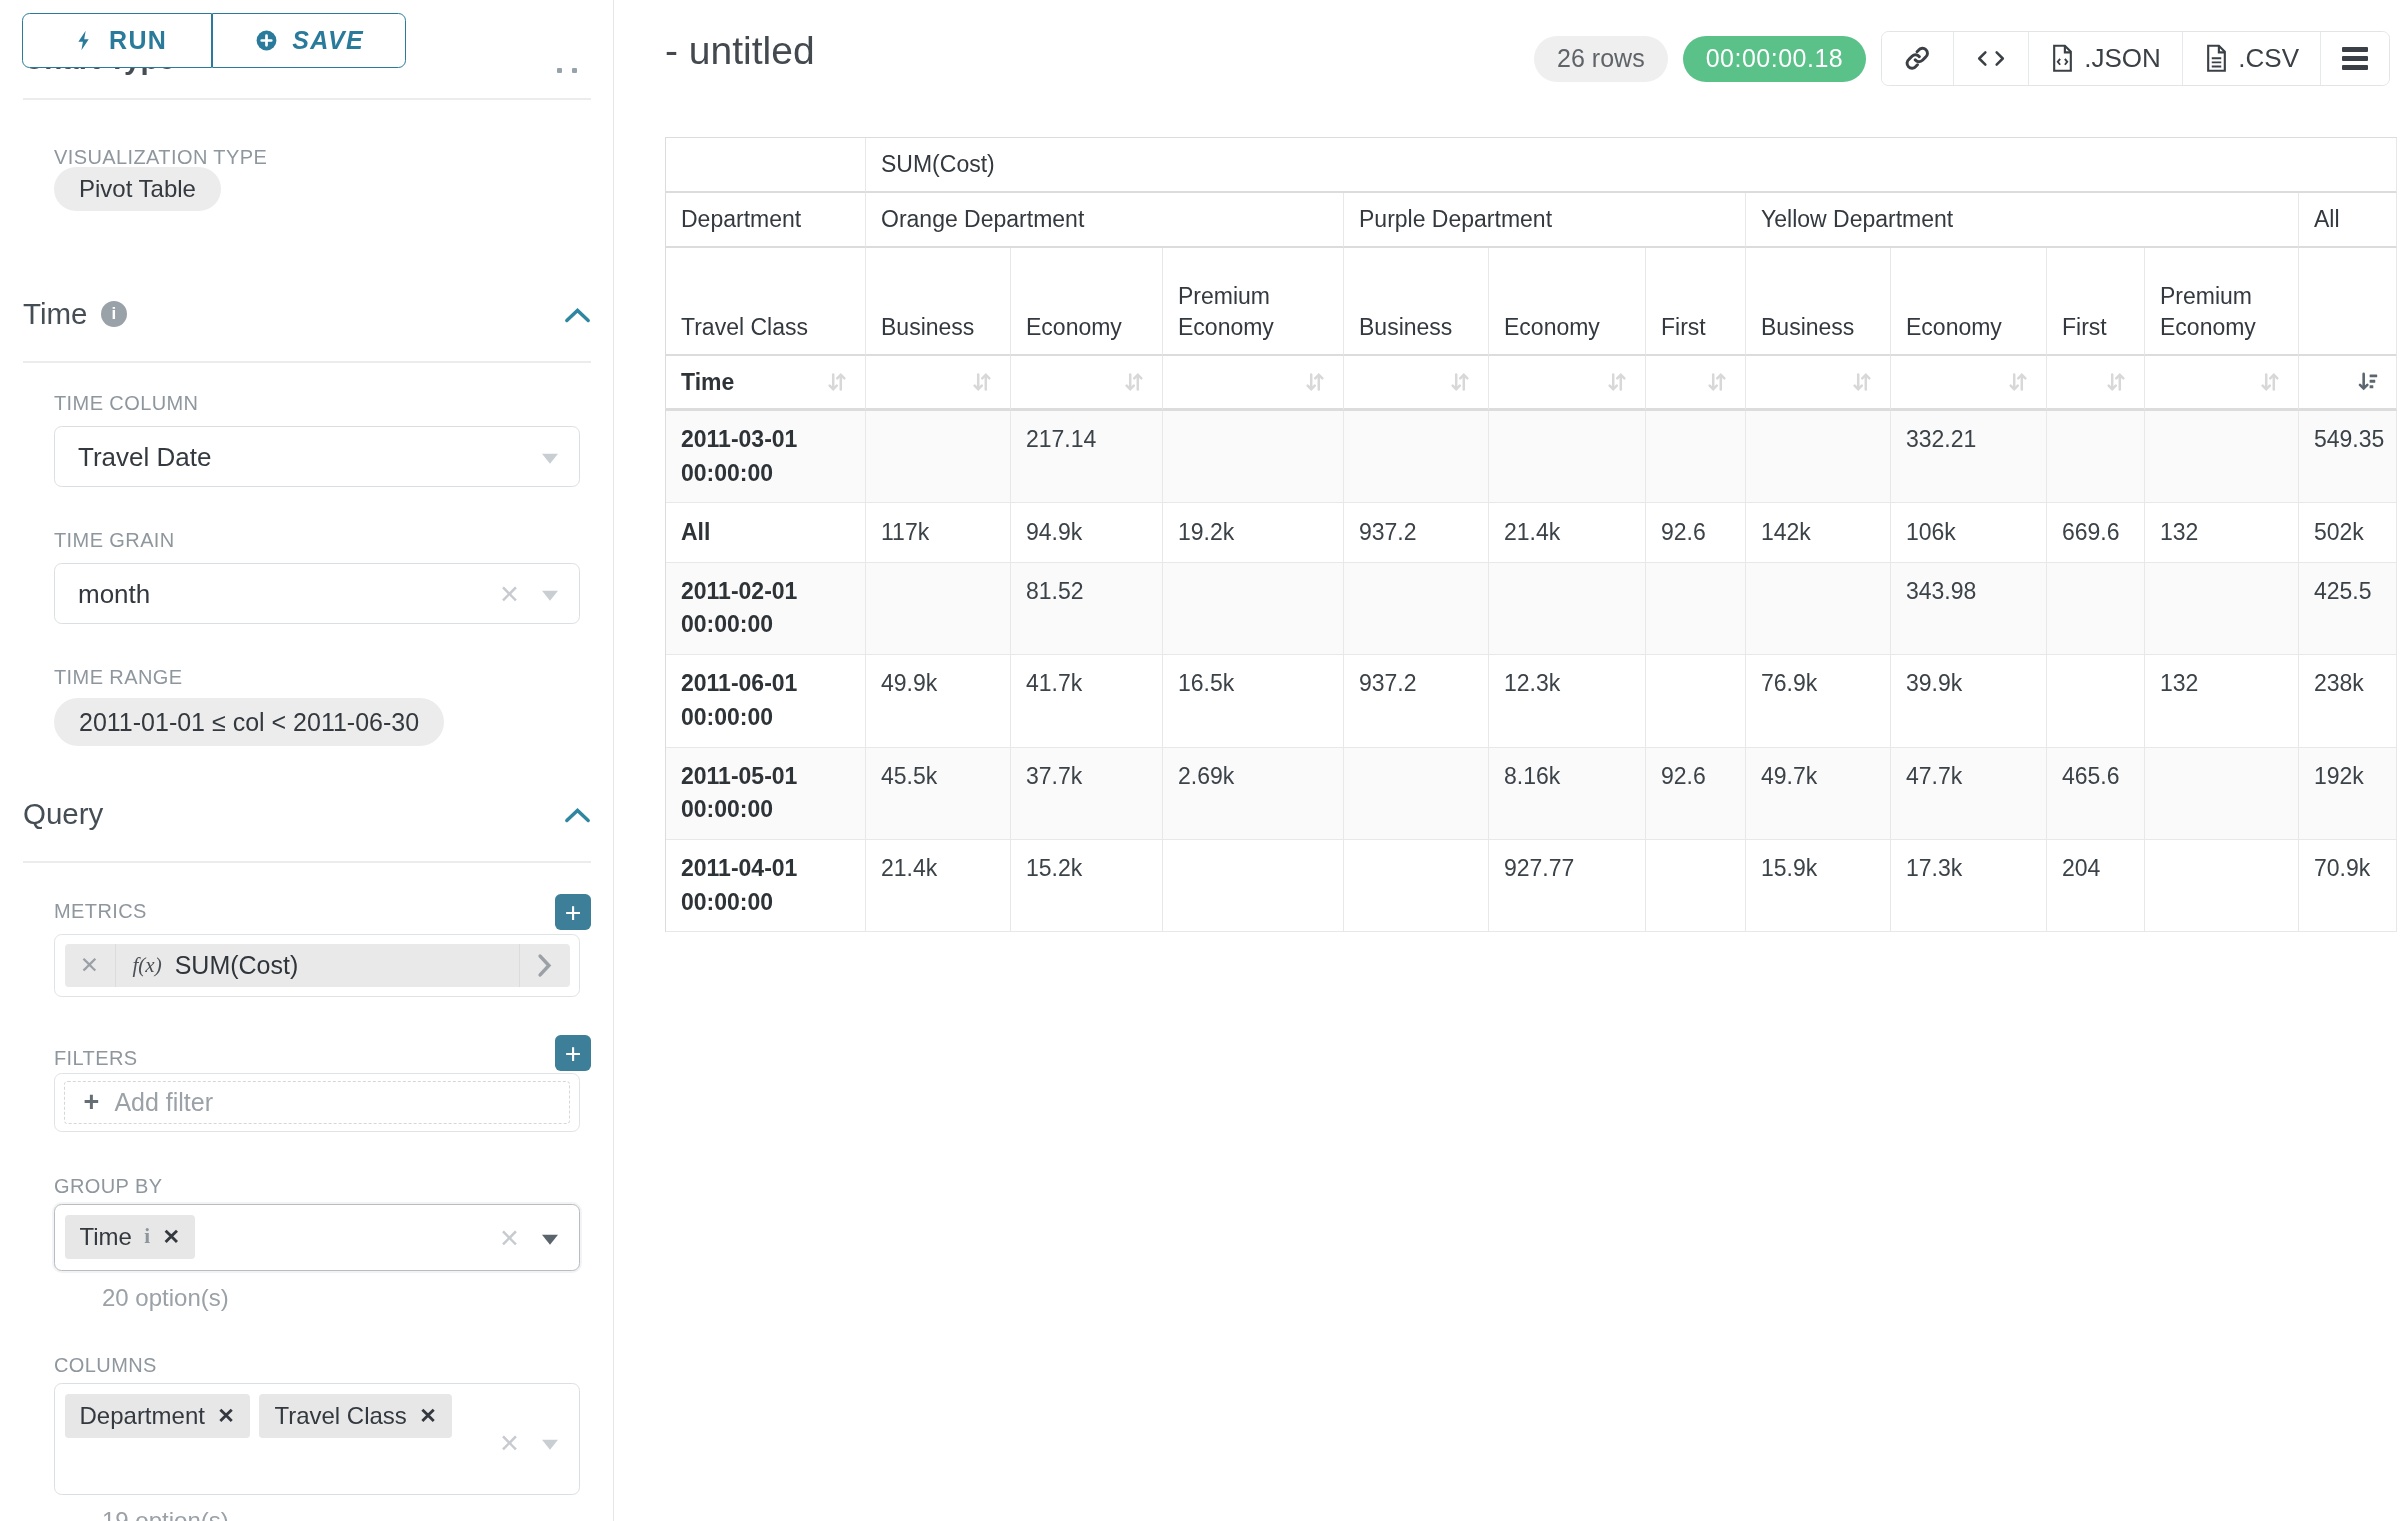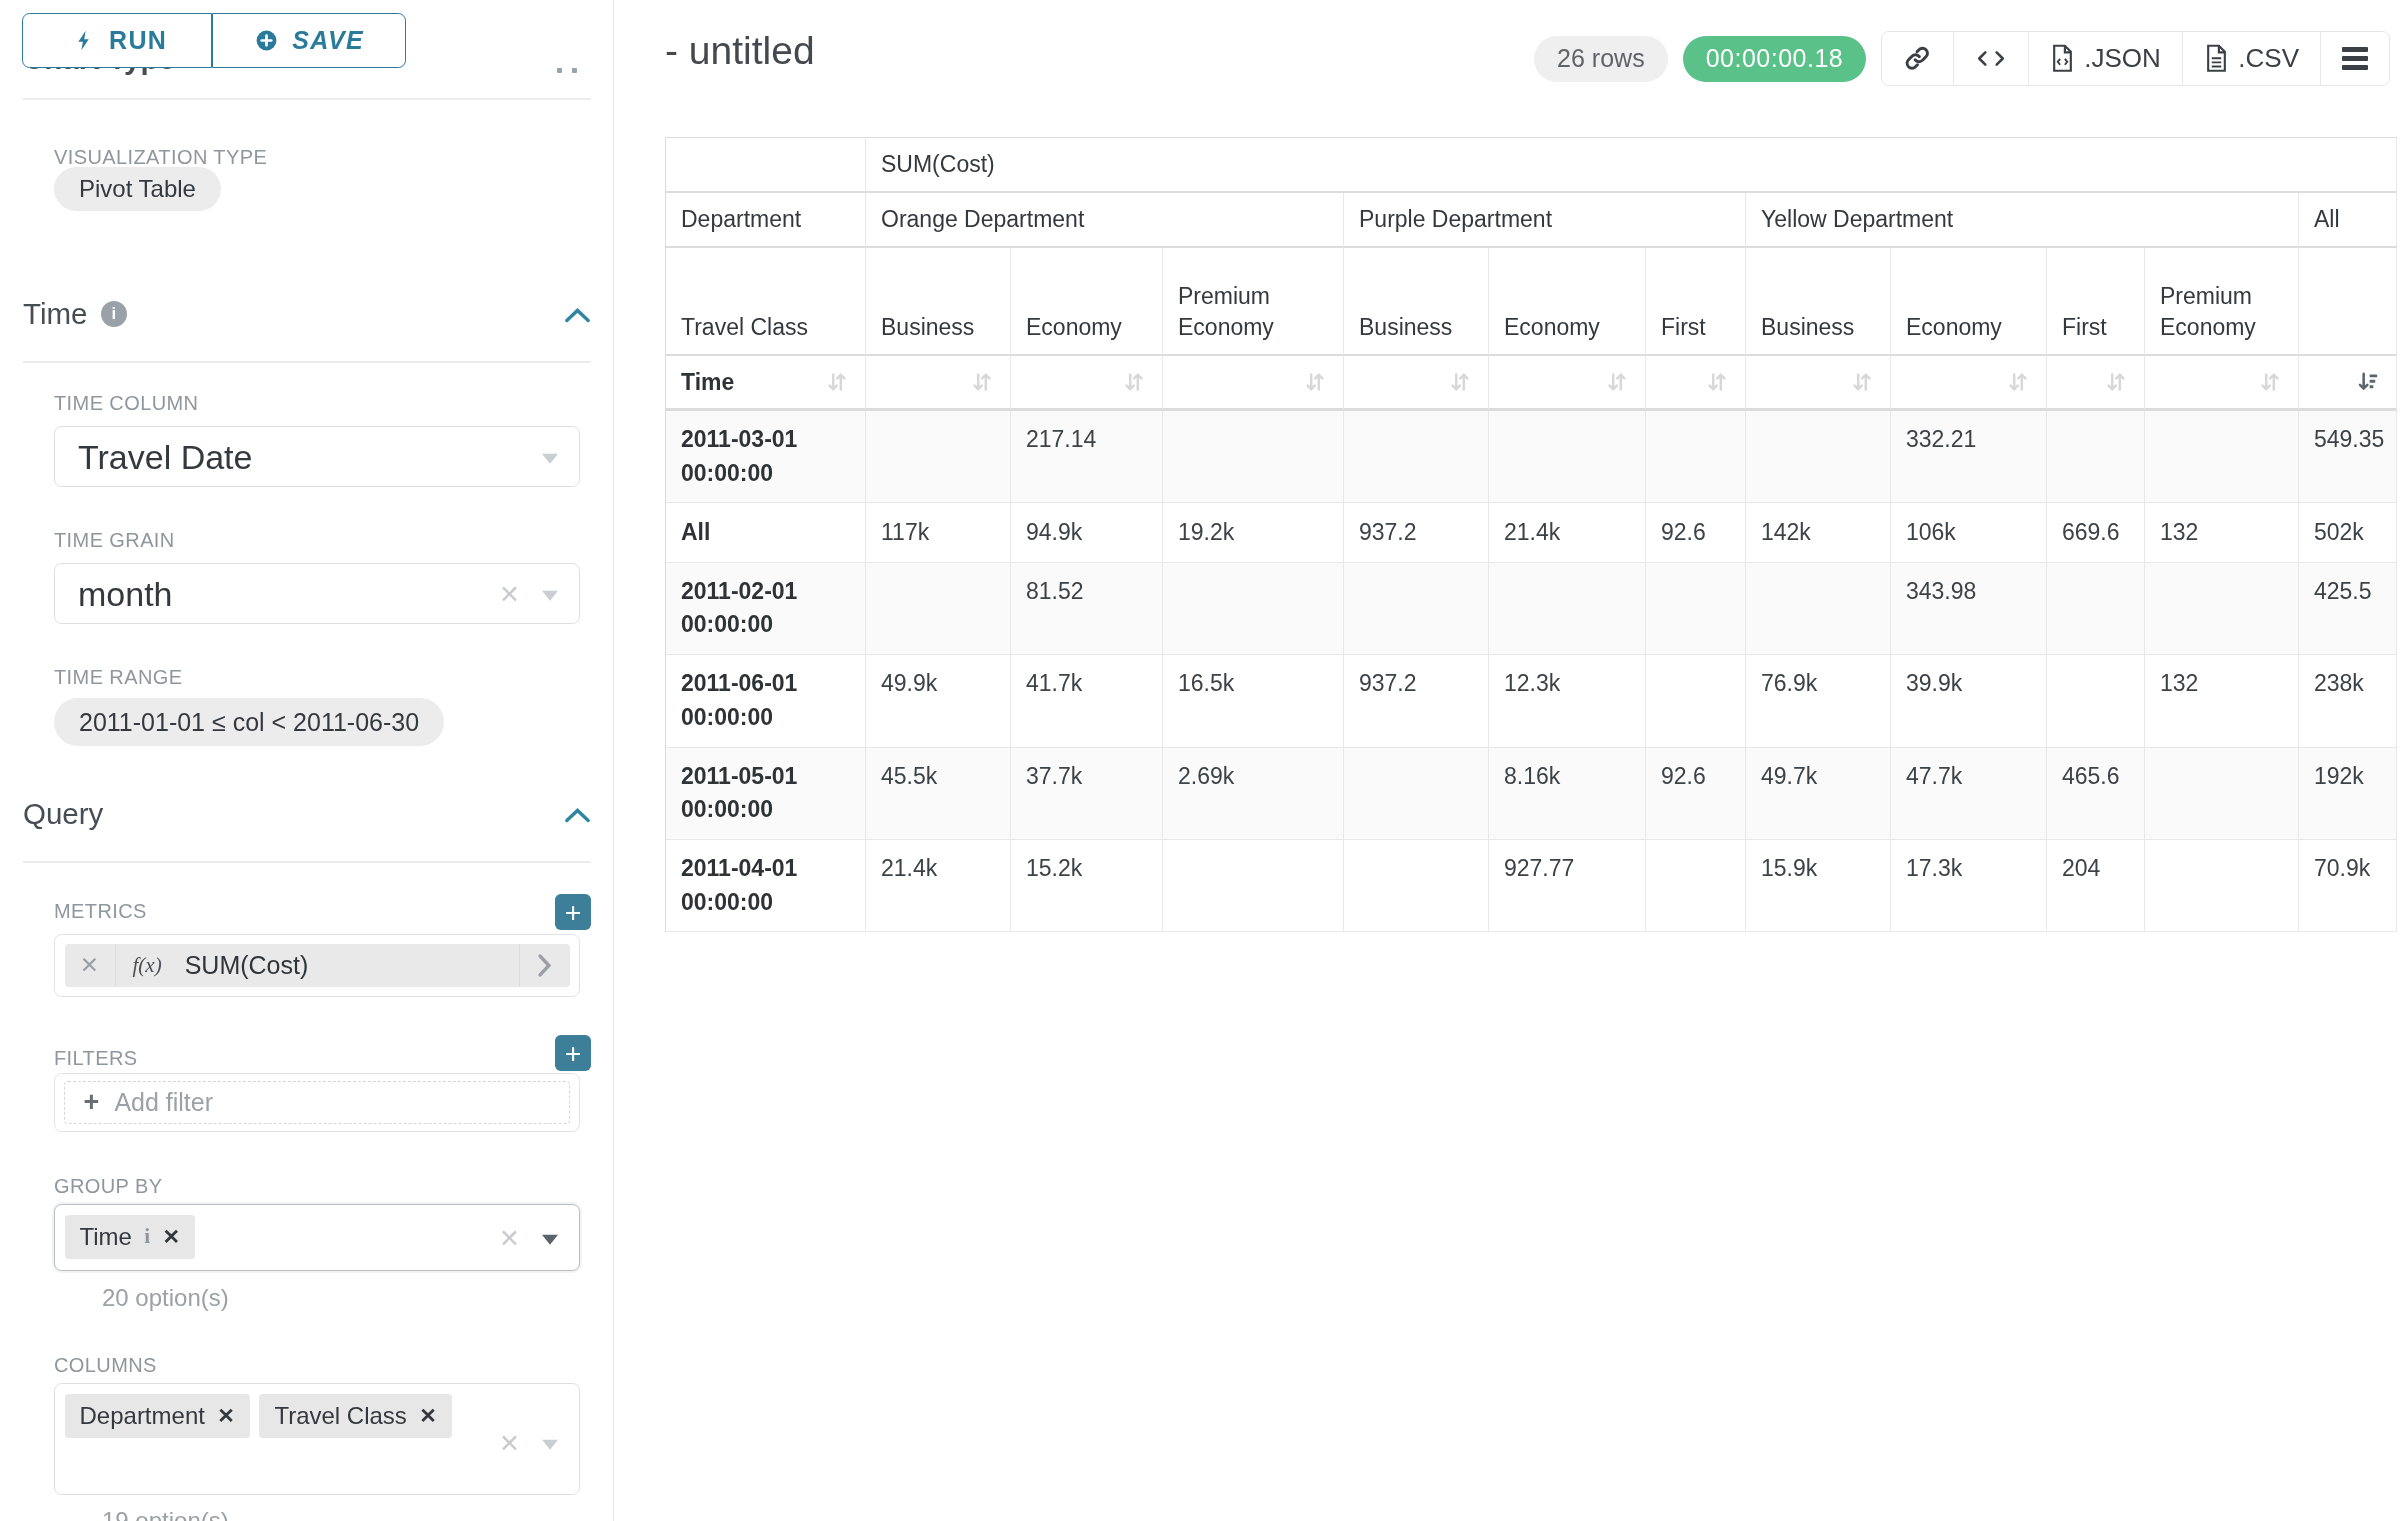--- a/index.html
+++ b/index.html
@@ -41,21 +41,21 @@
 
   #time-col-label { top:392px; } #grain-label { top:529px; } #range-label { top:666px; }
   #metrics-label { top:900px; } #filters-label { top:1047px; }
   #groupby-label { top:1175px; } #columns-label { top:1354px; }
 
   .select-box { position:absolute; left:54px; width:526px; border:1.9px solid #dcdfe2;
     border-radius:7.6px; background:#fff; }
   #travel-box { top:426px; height:61px; }
   #month-box  { top:563px; height:61px; }
   .sel-text { position:absolute; left:23px; top:50%; transform:translateY(-50%);
-    font-size:34px; color:#33393f; }
+    font-size:26px; color:#33393f; }
   .caret { position:absolute; right:21px; top:50%; transform:translateY(-32%);
     width:0; height:0; border-left:8.6px solid transparent; border-right:8.6px solid transparent;
     border-top:10.5px solid #c9ced2; }
   .caret.dark { border-top-color:#5a646c; }
   .box-x { position:absolute; right:59px; top:50%; transform:translateY(-50%);
     font-size:25px; color:#c7cbcf; }
 
   .range-pill { position:absolute; top:698px; left:54px; height:48px; padding:0 25px;
     border-radius:24px; background:#ececec; font-size:25px; color:#33393f;
     display:inline-flex; align-items:center; }
@@ -65,21 +65,21 @@
     border:none; cursor:pointer; font-family:inherit; }
   #metrics-plus { top:894px; left:555px; } #filters-plus { top:1035px; left:555px; }
 
   .metric-outer { position:absolute; top:934px; left:54px; width:526px; height:63px;
     border:1.9px solid #e0e3e6; border-radius:7.6px; }
   .metric-pill { position:absolute; top:8.6px; left:9.5px; right:9.5px; bottom:8.6px;
     background:#e9e9e9; border-radius:3.8px; display:flex; align-items:center; }
   .metric-x { width:51px; align-self:stretch; display:flex; align-items:center; justify-content:center;
     color:#9aa0a5; font-size:23px; border-right:1.9px solid #dcdcdc; cursor:pointer; }
   .metric-mid { flex:1; padding-left:17px; font-size:25px; color:#2f353a;
-    display:flex; gap:23px; align-items:center; }
+    display:flex; gap:13px; align-items:center; }
   .fx { font-style:italic; font-size:21px; color:#4a5055; font-family:"Liberation Serif", serif; }
   .metric-chev { width:51px; align-self:stretch; display:flex; align-items:center; justify-content:center;
     border-left:1.9px solid #dcdcdc; cursor:pointer; }
 
   .filter-outer { position:absolute; top:1073px; left:54px; width:526px; height:59px;
     border:1.9px solid #e0e3e6; border-radius:7.6px; }
   .filter-dashed { position:absolute; top:6.7px; left:8.6px; right:8.6px; bottom:6.7px;
     border:1.9px dashed #d4d7da; border-radius:3.8px; display:flex; align-items:center;
     padding-left:19px; gap:15px; font-size:25px; color:#9aa1a7; cursor:pointer; }
   .filter-dashed .plus-g { color:#666e75; font-size:27px; font-weight:700; }

